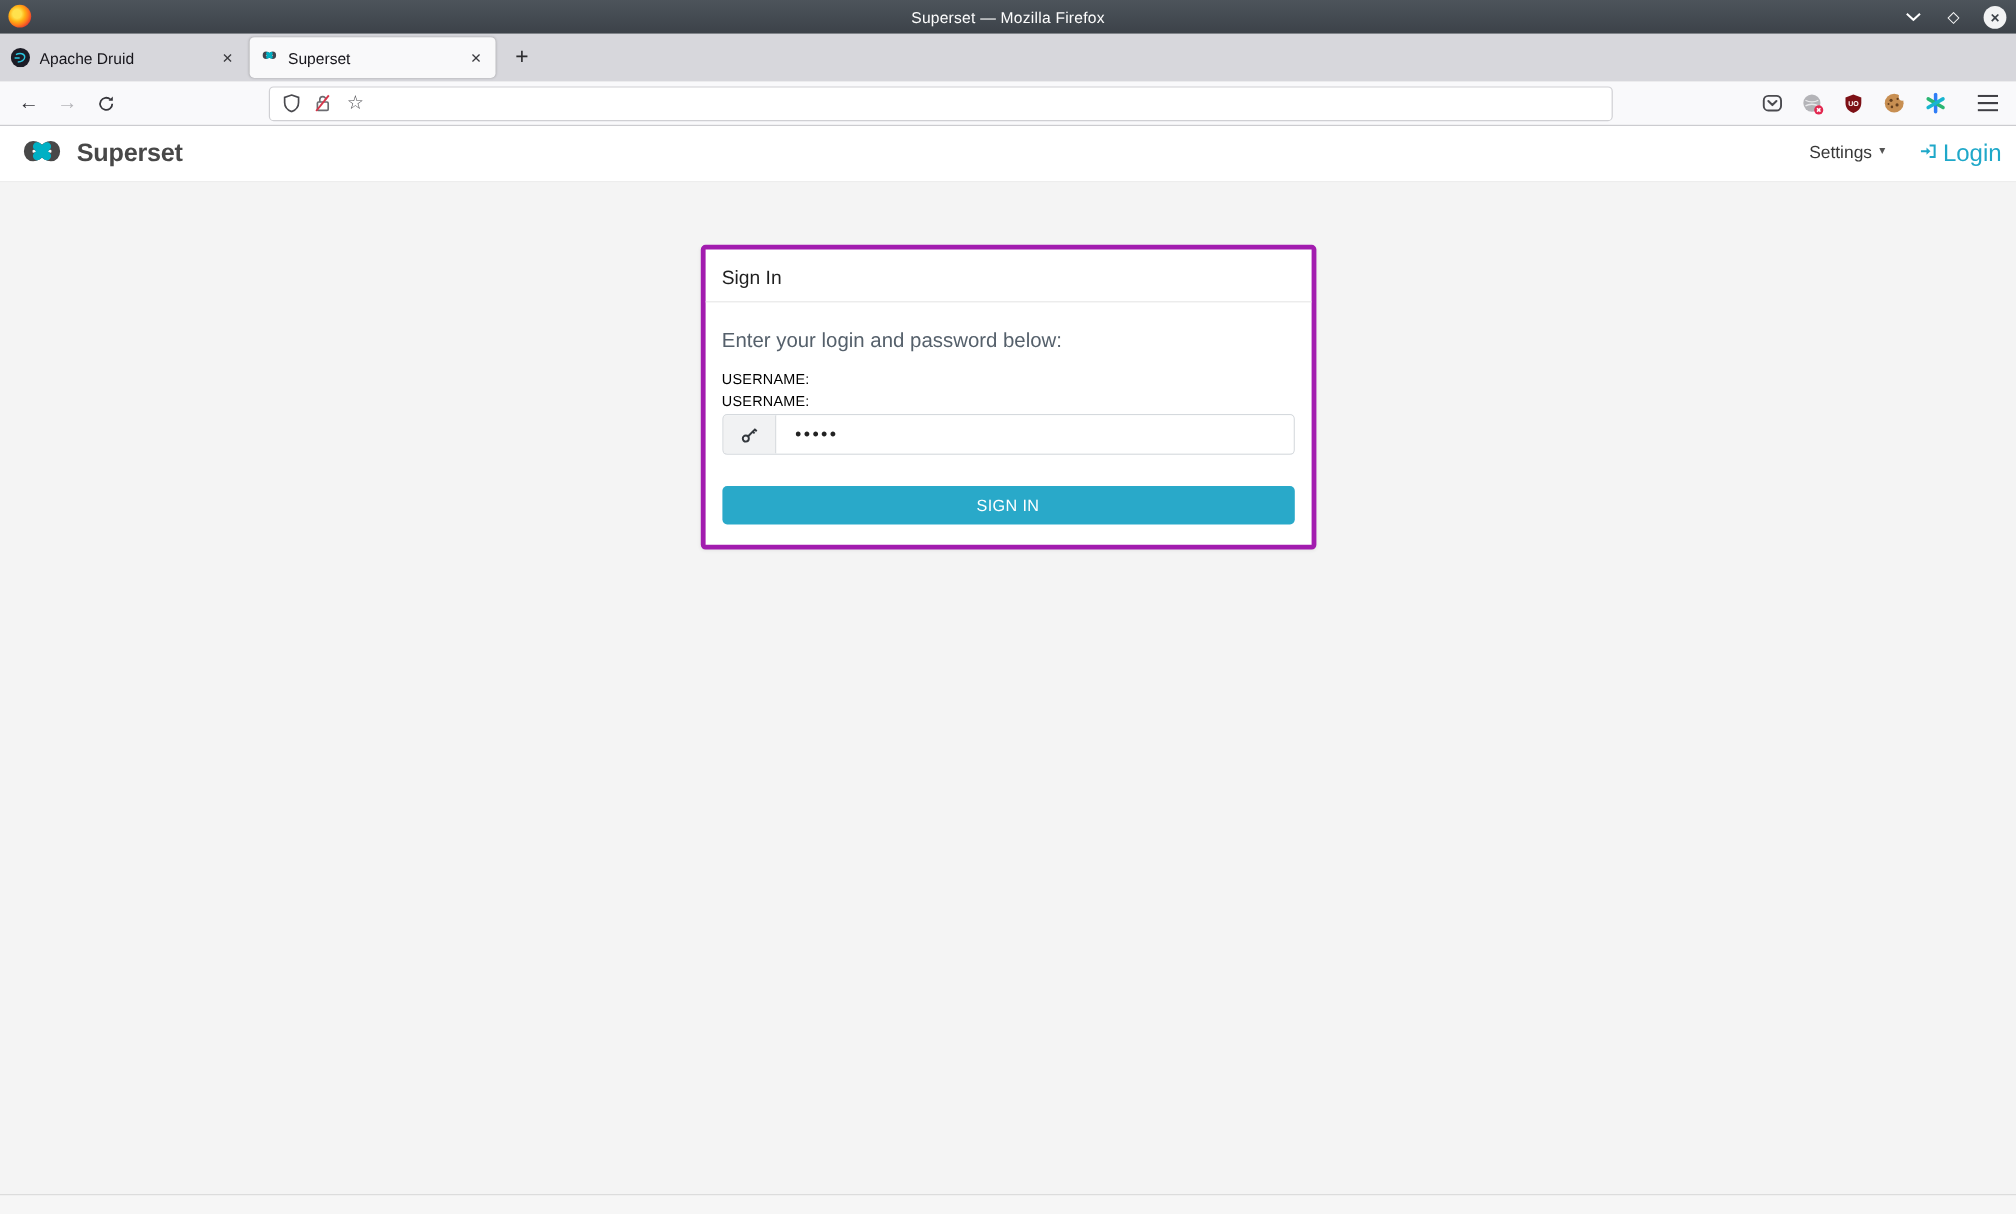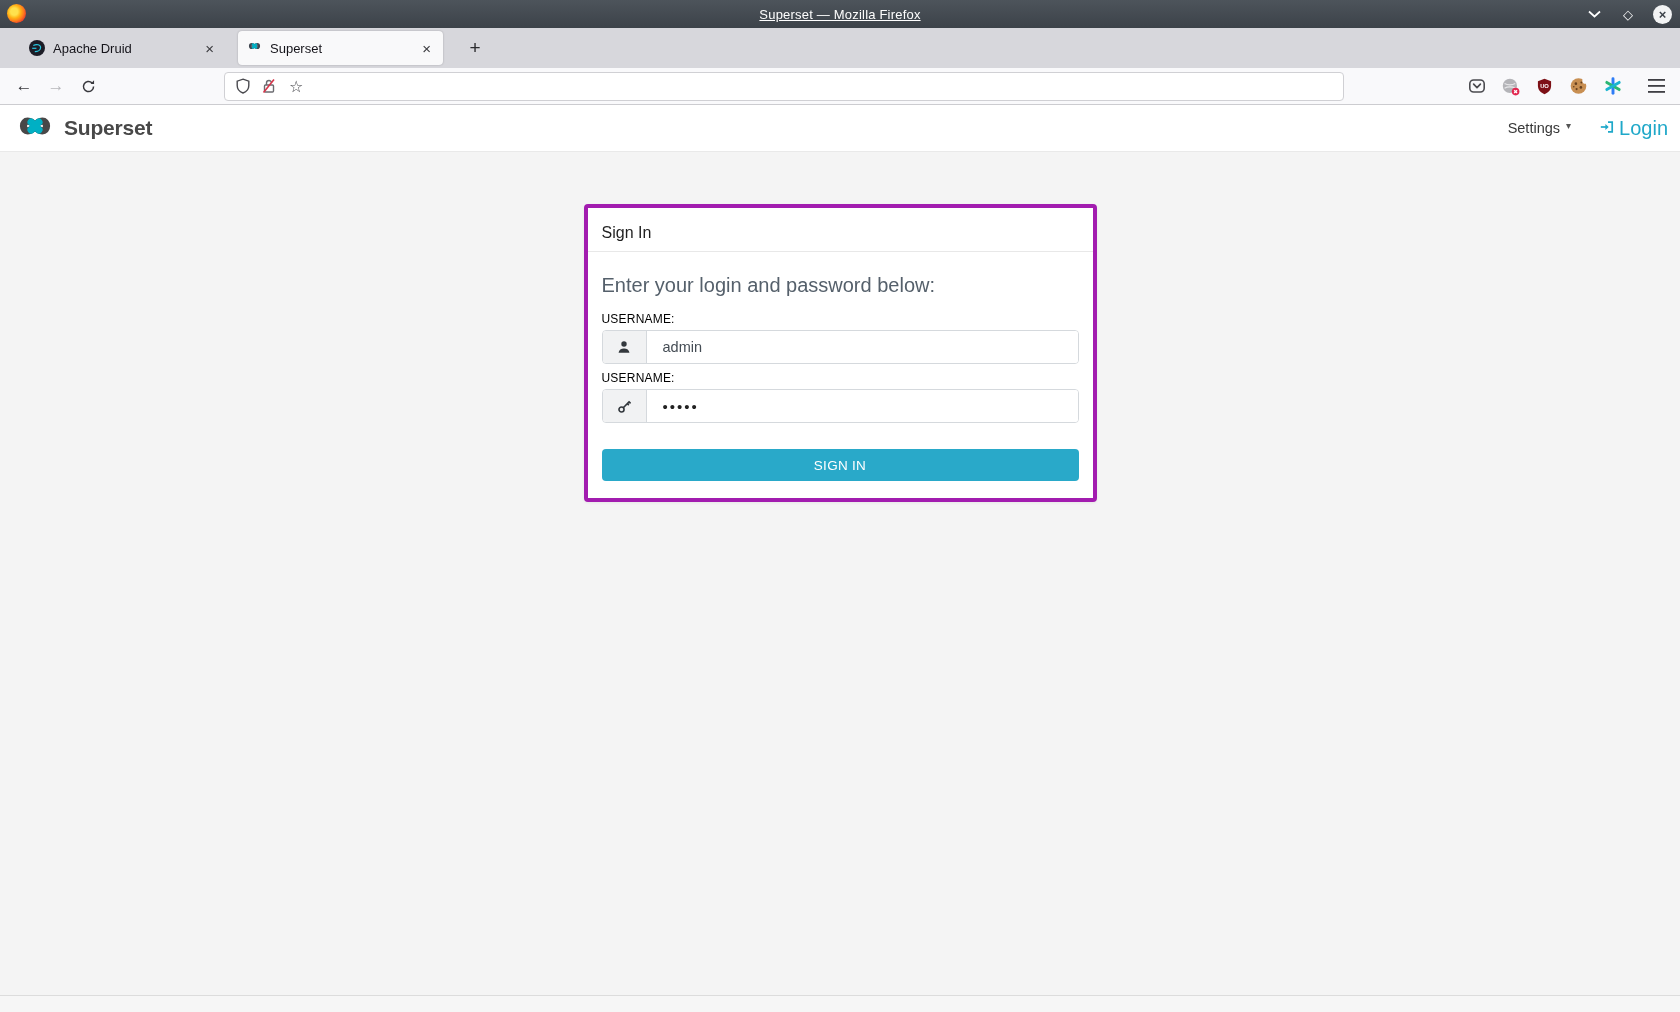--- a/index.html
+++ b/index.html
@@ -10,21 +10,20 @@
     background: #f4f4f4;
   }
   .screen { width:1680px; height:1012px; display:flex; flex-direction:column; }
 
   
   .titlebar {
     height:28px; flex:0 0 28px;
     background: linear-gradient(#4d545b, #3c4249);
     display:flex; align-items:center; position:relative;
     color:#ffffff;
-    text-decoration:underline;
   }
   .firefox-logo {
     position:absolute; left:7px; top:4px; width:19px; height:19px; border-radius:50%;
     background: radial-gradient(circle at 38% 40%, #ffe14d 0 22%, #ffb114 40%, #ff7a1c 58%, #e8402d 75%, #b5007f 100%);
   }
   .window-title {
     flex:1; text-align:center; font-size:13px; color:#fdfdfd; letter-spacing:.2px;
   }
   .window-controls {
     position:absolute; right:8px; top:0; height:28px; display:flex; align-items:center; gap:16px;
@@ -33,21 +32,21 @@
   .wc-min svg { display:block; }
   .wc-max { font-size:13px; color:#fff; }
   .wc-close {
     width:19px; height:19px; border-radius:50%; background:#f2f3f4; color:#3c4249;
     font-size:13px; font-weight:bold; display:flex; align-items:center; justify-content:center; line-height:1;
   }
 
   
   .tabbar {
     height:40px; flex:0 0 40px; background:#d7d7dc;
-    display:flex; align-items:center; padding:0 20px;gap:10px;
+    display:flex; align-items:center; padding:0 0;
   }
   .tab {
     width:205px; height:34px; margin:0 1px; border-radius:4px;
     display:flex; align-items:center; padding:0 8px; gap:8px;
     font-size:13px; color:#15141a;
   }
   .tab.active { background:#f9f9fa; box-shadow:0 0 2px rgba(0,0,0,.25); }
   .tab .tab-label { flex:1; white-space:nowrap; overflow:hidden; }
   .tab .tab-close { color:#3a3a3e; font-size:15px; padding:0 4px; line-height:1; }
   .favicon { width:16px; height:16px; flex:0 0 16px; }
@@ -97,21 +96,21 @@
   
   .main { flex:1; background:#f4f4f4; overflow:hidden; }
   .login-card {
     width:513px; margin:52px auto 0; background:#ffffff;
     border:4px solid #a21caf; border-radius:4px;
     box-shadow:0 1px 3px rgba(0,0,0,.06);
   }
   .card-header { padding:16px 14px 9px; border-bottom:1px solid #e8e8e8; }
   .card-title { font-size:16px; font-weight:normal; color:#1f1f1f; }
   .card-body { padding:22px 14px 17px; }
-  .instruction { font-size:20px; color:#55606b; margin-bottom:15px; }
+  .instruction { font-size:17px; color:#55606b; margin-bottom:15px; }
   .field-label { display:block; font-size:12px; color:#000000; margin-bottom:4px; letter-spacing:.2px; }
   .input-group {
     display:flex; height:34px; margin-bottom:7px;
     border:1px solid #d5d9dd; border-radius:4px; overflow:hidden; background:#fff;
   }
   .input-addon {
     width:44px; flex:0 0 44px; background:#f1f2f3; border-right:1px solid #d5d9dd;
     display:flex; align-items:center; justify-content:center; color:#33383d;
   }
   .input-group input {
@@ -280,29 +279,20 @@
 
   <div class="main">
     <div class="login-card">
       <div class="card-header">
         <div class="card-title">Sign In</div>
       </div>
       <div class="card-body">
         <div class="instruction">Enter your login and password below:</div>
 
         <label class="field-label">USERNAME:</label>
-        <div class="input-group">
-          <span class="input-addon">
-            <svg width="14" height="14" viewBox="0 0 16 16">
-              <circle cx="8" cy="4.6" r="3.1" fill="#33383d"></circle>
-              <path d="M1.8 14.6c.3-3.4 2.9-5 6.2-5s5.9 1.6 6.2 5z" fill="#33383d"></path>
-            </svg>
-          </span>
-          <input type="text" value="admin" style="">
-        </div>
 
         <label class="field-label">USERNAME:</label>
         <div class="input-group">
           <span class="input-addon">
             <svg width="15" height="15" viewBox="0 0 16 16">
               <circle cx="4.8" cy="11.2" r="2.7" fill="none" stroke="#33383d" stroke-width="1.7"></circle>
               <line x1="6.9" y1="9.1" x2="13.4" y2="2.6" stroke="#33383d" stroke-width="1.7"></line>
               <line x1="11" y1="5" x2="12.6" y2="6.6" stroke="#33383d" stroke-width="1.7"></line>
               <line x1="12.9" y1="3.1" x2="14.5" y2="4.7" stroke="#33383d" stroke-width="1.7"></line>
             </svg>

